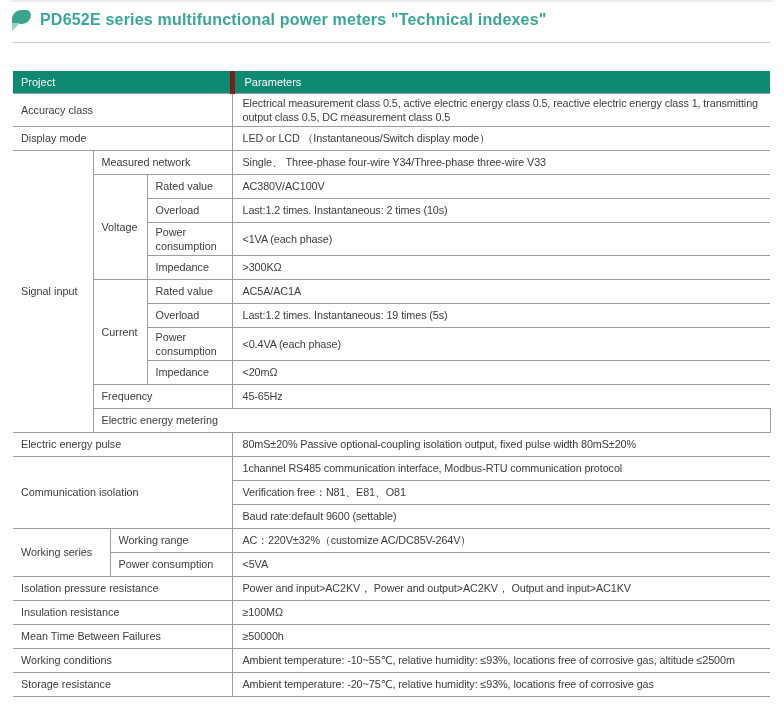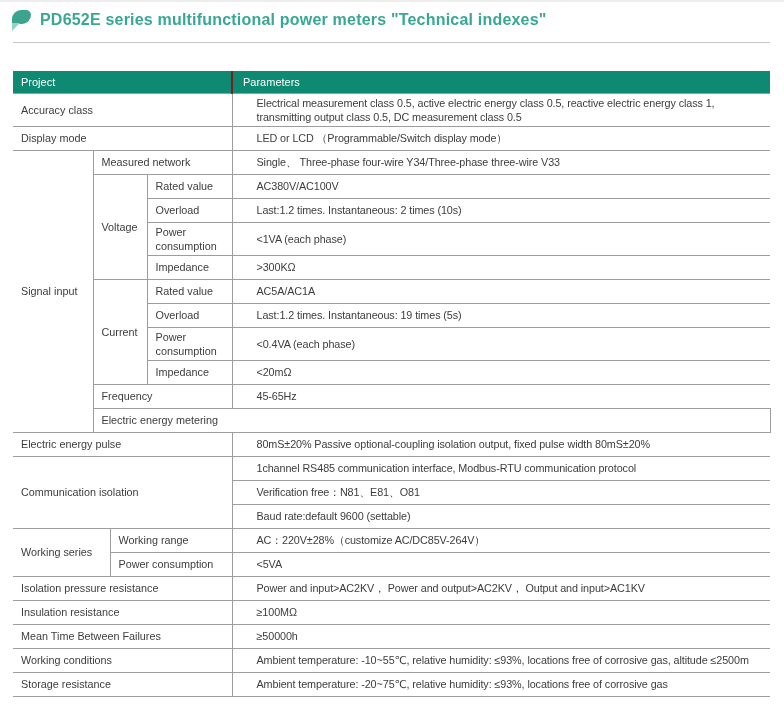--- a/index.html
+++ b/index.html
@@ -1,46 +1,46 @@
 <!DOCTYPE html>
 <html style="--header_bg: #0E8A72; --title_color: #38A795; --icon_main: #3AA48F; --icon_light: #96D1C3; --text: #3D3D3D;"><head>
 <meta charset="utf-8">
 <style>
   * { margin: 0; padding: 0; box-sizing: border-box; }
   html, body { width: 784px; height: 708px; background: #ffffff; overflow: hidden; }
   body { font-family: "Liberation Sans", "DejaVu Sans", sans-serif; }
 
-  .page { position: relative; width: 784px; height: 708px; background: #fff; overflow: hidden; }
+  .page { position: relative; width: 784px; height: 708px; background: #fff; overflow: hidden; border-radius: 15px; }
   .top-edge { position: absolute; left: 0; top: 0; width: 100%; height: 2px; background: #ededed; }
 
   .title-row { position: absolute; left: 9px; top: 8px; display: flex; align-items: center; gap: 8px; }
   .t-icon { position: relative; width: 23px; height: 24px; flex: 0 0 auto; }
   .t-icon .blob { position: absolute; left: 3px; top: 2px; width: 19px; height: 14px;
                   background: var(--icon_main); border-radius: 9px 5px 9px 0; }
   .t-icon .tail { position: absolute; left: 3px; top: 15px; width: 8px; height: 8px;
                   background: var(--icon_light);
                   clip-path: polygon(0 0, 100% 0, 0 100%); }
   .page-title { font-size: 16px; font-weight: bold; color: var(--title_color); letter-spacing: .2px; }
 
   .title-rule { position: absolute; left: 13px; top: 42px; width: 757px; height: 1px; background: #c6c6c6; }
 
   .spec-table { position: absolute; left: 13px; top: 71px; width: 757px;
                 border-collapse: collapse; table-layout: fixed; }
   .spec-table th {
     background: var(--header_bg); color: #ffffff; font-weight: normal; font-size: 11px;
     text-align: left; height: 22px; padding: 2px 4px 2px 8px; border: none;
   }
-  .spec-table th.params-h { padding-left: 10px; border-left: 2px solid #7f1d1d; }
+  .spec-table th.params-h { padding-left: 10px; border-left: 5px solid #7f1d1d; }
   .spec-table td {
     border: 1px solid #9d9d9d; font-size: 10.8px; color: var(--text);
     height: 24px; padding: 2px 4px 2px 8px; line-height: 1.3; vertical-align: middle;
     overflow: hidden;
   }
   .spec-table td.label { border-left: none; }
-  .spec-table td.value { border-right: none; padding-left: 24px; letter-spacing: -0.1px; }
+  .spec-table td.value { border-right: none; padding-left: 10px; letter-spacing: -0.1px; }
   .spec-table td.nowrap { white-space: nowrap; }
 </style>
 </head>
 <body>
 
 <div class="page">
   <div class="top-edge"></div>
 
   <div class="title-row">
     <span class="t-icon">
@@ -66,21 +66,21 @@
         <th class="params-h">Parameters</th>
       </tr>
     </thead>
     <tbody>
         <tr>
           <td colspan="4" class="label">Accuracy class</td>
           <td class="value">Electrical measurement class 0.5, active electric energy class 0.5, reactive electric energy class 1, transmitting output class 0.5, DC measurement class 0.5</td>
         </tr>
         <tr>
           <td colspan="4" class="label">Display mode</td>
-          <td class="value nowrap">LED or LCD （Programmable/Switch display mode）</td>
+          <td class="value nowrap">LED or LCD （Instantaneous/Switch display mode）</td>
         </tr>
         <tr>
           <td rowspan="11" class="label">Signal input</td>
           <td colspan="3" class="sub">Measured network</td>
           <td class="value nowrap">Single、 Three-phase four-wire Y34/Three-phase three-wire V33</td>
         </tr>
         <tr>
           <td colspan="2" rowspan="4" class="sub">Voltage</td>
           <td class="sub">Rated value</td>
           <td class="value nowrap">AC380V/AC100V</td>
@@ -132,21 +132,21 @@
         </tr>
         <tr>
           <td class="value nowrap">Verification free：N81、E81、O81</td>
         </tr>
         <tr>
           <td class="value nowrap">Baud rate:default 9600 (settable)</td>
         </tr>
         <tr>
           <td colspan="2" rowspan="2" class="label">Working series</td>
           <td colspan="2" class="sub">Working range</td>
-          <td class="value nowrap">AC：220V±28%（customize AC/DC85V-264V）</td>
+          <td class="value nowrap">AC：220V±32%（customize AC/DC85V-264V）</td>
         </tr>
         <tr>
           <td colspan="2" class="sub">Power consumption</td>
           <td class="value nowrap">&lt;5VA</td>
         </tr>
         <tr>
           <td colspan="4" class="label">Isolation pressure resistance</td>
           <td class="value nowrap">Power and input&gt;AC2KV， Power and output&gt;AC2KV， Output and input&gt;AC1KV</td>
         </tr>
         <tr>

